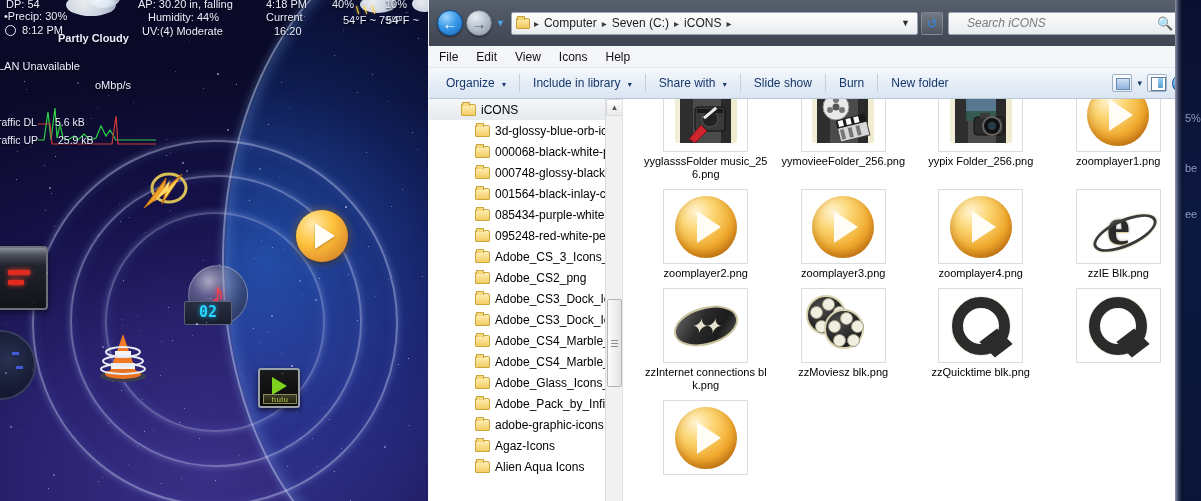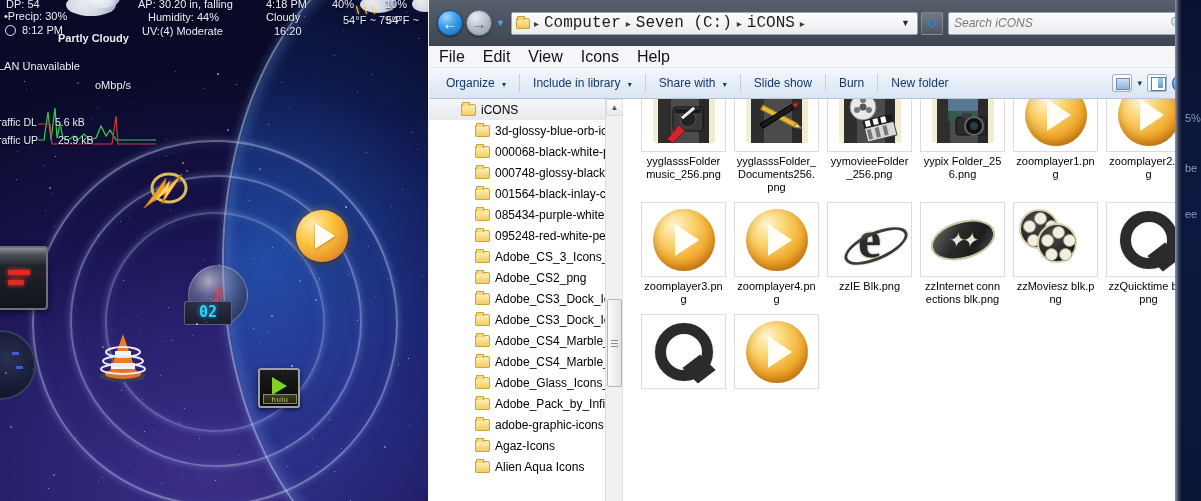--- a/index.html
+++ b/index.html
@@ -155,50 +155,50 @@
     padding:0 2px 0 3px; min-width:0;
   }
   .folder-ic {
     width:14px; height:11px; position:relative; flex:0 0 auto; margin:0 2px 0 1px;
     background:linear-gradient(#ffe9a9,#f0c75b); border:1px solid #c9a339; border-radius:1px 2px 1px 1px;
   }
   .folder-ic:before {
     content:""; position:absolute; left:0; top:-3px; width:6px; height:3px;
     background:#f3d071; border:1px solid #c9a339; border-bottom:none; border-radius:1px 1px 0 0;
   }
-  .crumb { font-size:16px; color:#1c1c1c; padding:1px 3px; white-space:nowrap;font-family:Liberation Mono, monospace; }
+  .crumb { font-size:12px; color:#1c1c1c; padding:1px 3px; white-space:nowrap; }
   .crumb-sep { color:#3b3b3b; font-size:10px; padding:0 2px; }
   .crumb-dd { margin-left:auto; color:#2b2b2b; font-size:9px; padding:0 5px; }
   #refreshbtn {
     width:22px; height:23px; margin-left:3px; flex:0 0 auto;
     background:linear-gradient(rgba(255,255,255,.20), rgba(255,255,255,.06));
     border:1px solid rgba(255,255,255,.20); border-radius:2px;
     display:flex; align-items:center; justify-content:center;
     color:#2f86d8; font-size:13px;
   }
   #searchbox {
     width:245px; height:23px; margin-left:5px; flex:0 0 auto;
     background:linear-gradient(#fbfbfb,#e9ecef);
     border:1px solid #9aa6b4; border-radius:2px;
-    display:flex; align-items:center; padding:0 5px;
+    display:flex; align-items:center; padding:0 18px;
   }
   #searchbox input {
     flex:1; border:none; outline:none; background:transparent;
     font-family:"Liberation Sans", sans-serif; font-size:12px; color:#333;
   }
   #searchbox input::placeholder { color:#7a7a7a; font-style:italic; }
   #search-icon { color:#2a68c8; font-size:13px; }
 
   
   #menubar {
     height:22px; background:#f4f6f9;
     border-bottom:1px solid #e2e6ec;
     display:flex; align-items:center; padding-left:10px; gap:18px;
   }
-  #menubar span { font-size:16px; color:#111; }
+  #menubar span { font-size:12px; color:#111; }
 
   
   #cmdbar {
     height:31px;
     background:linear-gradient(#f6f9fd, #e4ecf6 55%, #dbe6f3 100%);
     border-bottom:1px solid #b8c6d8;
     display:flex; align-items:center; padding:0 6px;
   }
   .cmd { font-size:12px; color:#15386b; padding:3px 11px; white-space:nowrap; }
   .cmd .car { font-size:8px; color:#15386b; margin-left:4px; }
@@ -268,21 +268,21 @@
     border:1px solid #b6b6b6; border-radius:2px;
     display:flex; align-items:center; justify-content:center;
   }
   #treethumb .grip { width:7px; height:7px;
     background:repeating-linear-gradient(#8c8c8c 0 1px, transparent 1px 3px); }
 
   
   #content { flex:1 1 auto; position:relative; background:#fff; overflow:hidden; }
   #grid {
     position:absolute; left:0; top:-28px; width:100%;
-    display:grid; grid-template-columns:repeat(6, 1fr);
+    display:grid; grid-template-columns:repeat(4, 1fr);
     padding:0 14px;
   }
   .cell { padding:6px 4px 2px; text-align:center; }
   .thumb-wrap {
     width:85px; height:75px; margin:0 auto 3px;
     background:#fff; border:1px solid #dcdcdc;
     display:flex; align-items:center; justify-content:center;
     position:relative; overflow:hidden;
   }
   .cap { font-size:11px; color:#000; line-height:13px; word-break:break-all; padding:0 2px; }
@@ -373,21 +373,21 @@
   <div class="dw" style="left:58px; top:32px;font-weight:bold;">Partly Cloudy</div>
 
   <div class="wx-cloud" style="left:66px;  top:-6px; width:50px; height:22px;"></div>
   <div class="wx-cloud" style="left:86px;  top:-12px;width:34px; height:20px;"></div>
 
   <div class="dw" style="left:138px;top:-2px;">AP: 30.20 in, falling</div>
   <div class="dw" style="left:148px;top:11px;">Humidity: 44%</div>
   <div class="dw" style="left:142px;top:25px;">UV:(4) Moderate</div>
 
   <div class="dw" style="left:266px;top:-2px;">4:18 PM</div>
-  <div class="dw" style="left:266px;top:11px;">Cloudy</div>
+  <div class="dw" style="left:266px;top:11px;">Current</div>
   <div class="dw" style="left:274px;top:25px;">16:20</div>
 
   <div class="dw" style="left:332px;top:-2px;">40%</div>
   <div class="wx-cloud" style="left:360px;top:-4px;width:36px;height:17px;"></div>
   <div class="bolt" style="left:356px;top:4px;">\</div>
   <div class="bolt" style="left:364px;top:4px;">\</div>
   <div class="bolt" style="left:372px;top:4px;">\</div>
   <div class="dw" style="left:343px;top:14px;">54°F ~ 79°F</div>
 
   <div class="dw" style="left:385px;top:-2px;">10%</div>
@@ -782,37 +782,20 @@
                   <rect x="28" y="30" width="16" height="3" fill="#eee" transform="rotate(-40 28 30)"></rect>
                 </svg>
               </div>
             </div>
             <div class="cap">yyglasssFolder music_256.png</div>
           </div>
           <div class="cell">
             <div class="thumb-wrap">
               <div class="folder-dark">
                 <svg viewBox="0 0 62 56" style="position:absolute;left:0;top:0;width:62px;height:56px;">
-                  <g transform="rotate(28 31 30)">
-                    <rect x="13" y="26" width="38" height="5" fill="#e8b740" stroke="#9a7414"></rect>
-                    <polygon points="51,26 58,28.5 51,31" fill="#f3dcb0" stroke="#9a7414"></polygon>
-                  </g>
-                  <g transform="rotate(-32 31 30)">
-                    <rect x="13" y="27" width="38" height="5" fill="#1c1c1c" stroke="#000"></rect>
-                    <polygon points="51,27 58,29.5 51,32" fill="#c23b2e" stroke="#7a1a12"></polygon>
-                  </g>
-                </svg>
-              </div>
-            </div>
-            <div class="cap">yyglasssFolder_Documents256.png</div>
-          </div>
-          <div class="cell">
-            <div class="thumb-wrap">
-              <div class="folder-dark">
-                <svg viewBox="0 0 62 56" style="position:absolute;left:0;top:0;width:62px;height:56px;">
                   <circle cx="24" cy="20" r="13" fill="#e9e9e9" stroke="#888"></circle>
                   <circle cx="24" cy="20" r="3.5" fill="#555"></circle>
                   <circle cx="24" cy="13" r="3" fill="#777"></circle>
                   <circle cx="30" cy="23" r="3" fill="#777"></circle>
                   <circle cx="18" cy="23" r="3" fill="#777"></circle>
                   <g transform="rotate(-14 40 42)">
                     <rect x="26" y="38" width="30" height="14" fill="#d8d8d8" stroke="#444"></rect>
                     <rect x="26" y="30" width="30" height="8" fill="#1a1a1a"></rect>
                     <rect x="28" y="31" width="5" height="6" fill="#fff"></rect>
                     <rect x="36" y="31" width="5" height="6" fill="#fff"></rect>

